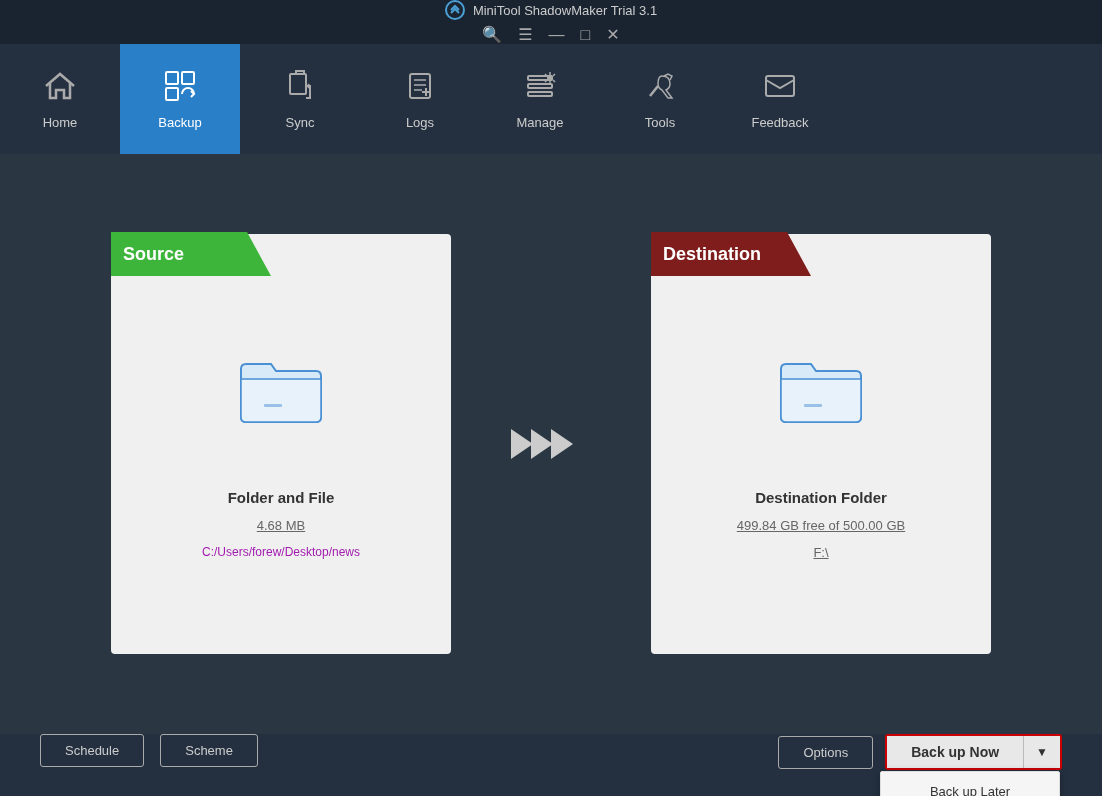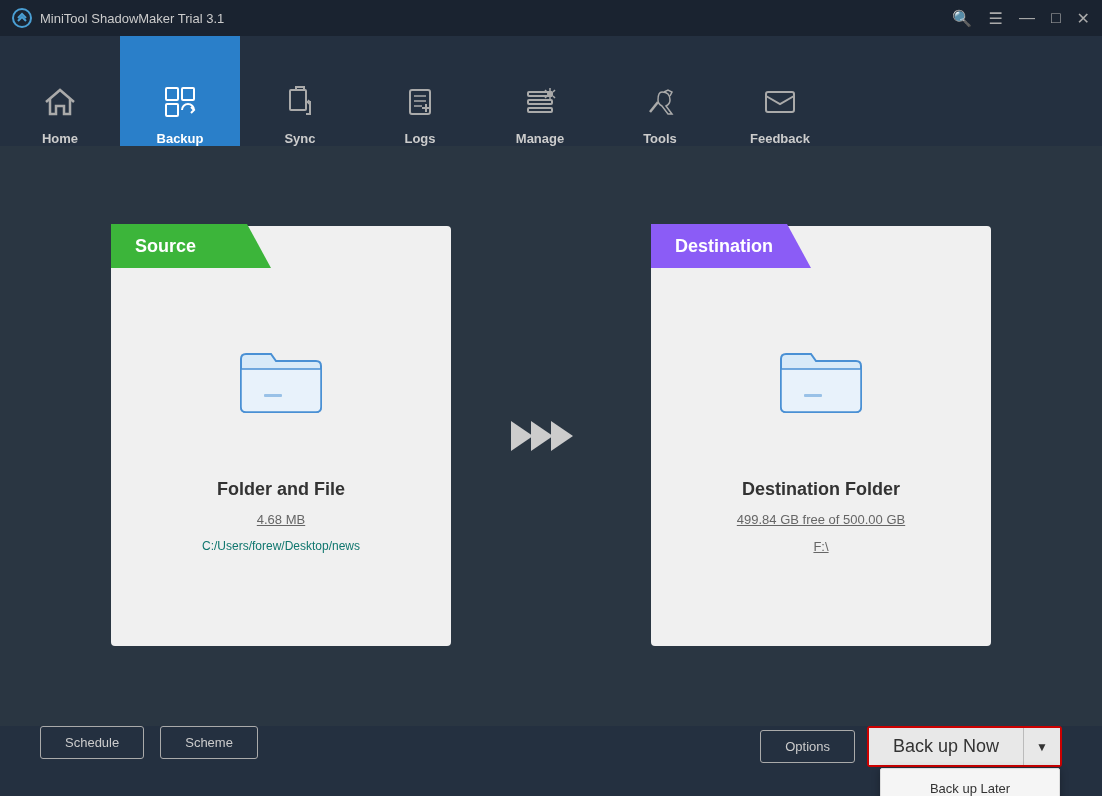--- a/index.html
+++ b/index.html
@@ -8,25 +8,26 @@
       height: 796px;
       background: #1e2a35;
       font-family: 'Segoe UI', Arial, sans-serif;
       overflow: hidden;
       position: relative;
     }
 
     
     .titlebar {
       background: #1a2330;
-      height: 36px;
+      height: 44px;
       display: flex;
       align-items: center;
       padding: 0 12px;
       justify-content: space-between;
+      flex-direction: column;
     }
     .titlebar-left {
       display: flex;
       align-items: center;
       gap: 8px;
       color: #ccc;
       font-size: 13px;
     }
     .titlebar-logo {
       width: 20px;
@@ -47,29 +48,28 @@
     .navbar {
       background: #243040;
       height: 110px;
       display: flex;
       align-items: stretch;
     }
     .nav-item {
       display: flex;
       flex-direction: column;
       align-items: center;
-      justify-content: flex-end;
+      justify-content: center;
       width: 120px;
       cursor: pointer;
       color: #ccc;
       font-size: 13px;
       gap: 6px;
       position: relative;
       transition: background 0.2s;
-      font-weight: bold;
     }
     .nav-item.active {
       background: #2a7fc9;
       color: white;
     }
     .nav-icon {
       font-size: 28px;
       line-height: 1;
     }
     .nav-label {
@@ -102,55 +102,55 @@
       cursor: pointer;
     }
     .card-header {
       position: absolute;
       top: -2px;
       left: 0;
       height: 44px;
       min-width: 160px;
       display: flex;
       align-items: center;
-      padding: 0 24px;
+      padding: 0 12px;
       font-size: 18px;
       font-weight: bold;
       color: white;
       clip-path: polygon(0 0, 85% 0, 100% 100%, 0 100%);
     }
     .card-header.source {
       background: #3cb53a;
     }
     .card-header.destination {
-      background: #8b5cf6;
+      background: #7f1d1d;
     }
 
     .card-icon {
       margin-top: 20px;
     }
     .folder-svg {
       width: 90px;
       height: 80px;
     }
     .card-title {
-      font-size: 18px;
+      font-size: 15px;
       font-weight: bold;
       color: #333;
       margin-top: 44px;
     }
     .card-subtitle {
       font-size: 13px;
       color: #666;
       text-align: center;
       text-decoration: underline;
     }
     .card-path {
       font-size: 12px;
-      color: #0f766e;
+      color: #a21caf;
     }
 
     
     .arrow-container {
       display: flex;
       align-items: center;
       justify-content: center;
     }
 
     
@@ -186,23 +186,23 @@
       border: 2px solid #cc0000;
       border-radius: 3px;
       overflow: visible;
       position: relative;
     }
     .btn-backup-now-group .btn-main {
       background: #e8e8e8;
       border: none;
       color: #333;
       padding: 8px 24px;
-      font-size: 18px;
-      cursor: pointer;
-      font-weight: 400;
+      font-size: 14px;
+      cursor: pointer;
+      font-weight: 700;
     }
     .btn-backup-now-group .btn-arrow {
       background: #e8e8e8;
       border: none;
       border-left: 1px solid #bbb;
       color: #333;
       padding: 8px 12px;
       font-size: 12px;
       cursor: pointer;
     }

